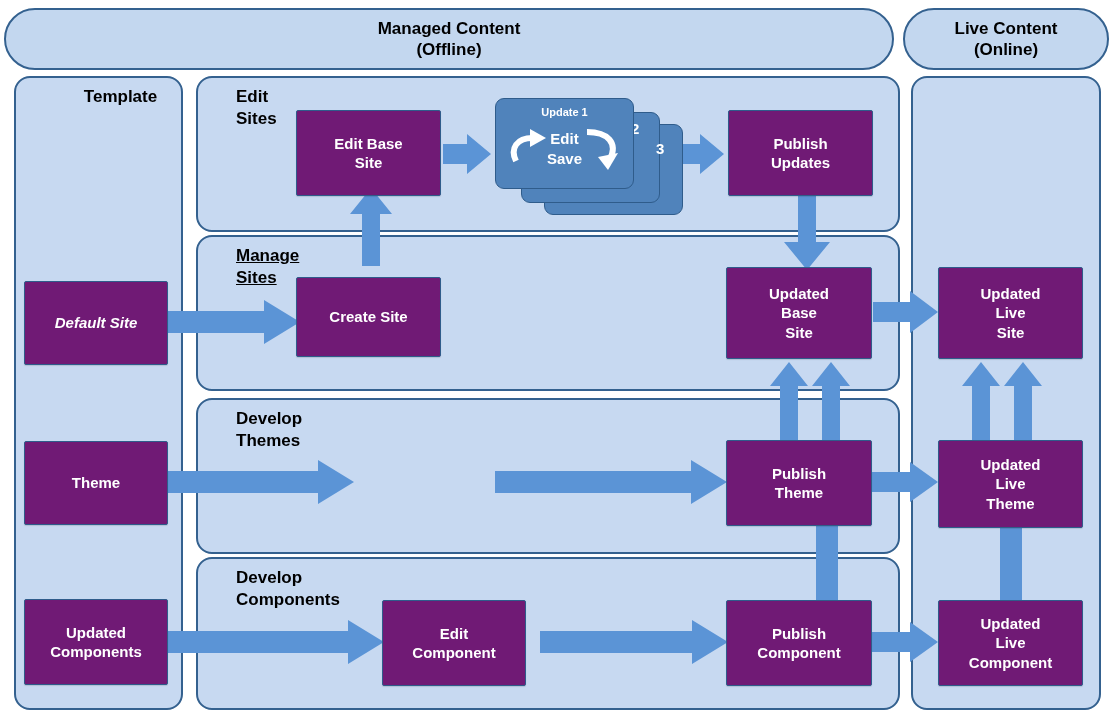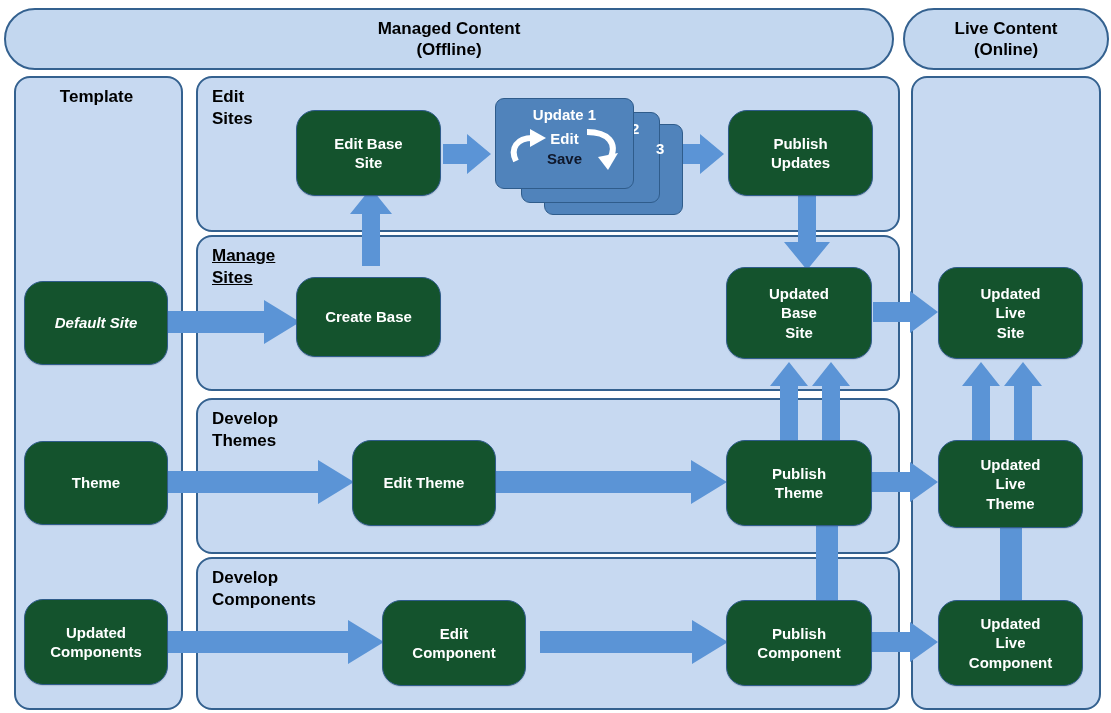--- a/index.html
+++ b/index.html
@@ -20,26 +20,27 @@
     position:absolute;
     background:#c7d9f1;
     border:2.5px solid #34618f;
     border-radius:16px;
   }
   .panel-label{
     position:absolute;
     color:#000;font-weight:bold;font-size:17px;line-height:1.27;
     white-space:pre-line;
     z-index:6;
+    padding-left:24px;
   }
   .node{
     position:absolute;
-    background:#14532d;
+    background:#701a75;
     border:1.8px solid #2f5c8b;
-    border-radius:19px;
+    border-radius:2px;
     display:flex;align-items:center;justify-content:center;text-align:center;
     color:#ffffff;font-weight:bold;font-size:15px;line-height:1.3;
     white-space:pre-line;
     z-index:8;
     box-shadow:0 1px 1px rgba(0,0,0,.12);
   }
   .stack-card{
     position:absolute;
     background:#5083bb;
     border:1.8px solid #2f5c8b;
@@ -197,48 +198,47 @@
 
   <div class="node" style="left:296px;top:110px;width:143px;height:84px;">Edit  Base
 Site</div>
 
   <div class="stack-card" style="left:544px;top:124px;width:137px;height:89px;"></div>
   <div class="stack-card" style="left:521px;top:112px;width:137px;height:89px;"></div>
   <div class="stack-num" style="left:656px;top:140px;">3</div>
   <div class="stack-num" style="left:631px;top:120px;">2</div>
 
   <div style="position:absolute;left:495px;top:98px;width:137px;height:89px;background:#5083bb;border:1.8px solid #2f5c8b;border-radius:9px;z-index:9;">
-    <div style="position:absolute;left:0;top:7px;width:137px;text-align:center;color:#fff;font-weight:bold;font-size:15px;">Update 1</div>
+    <div style="position:absolute;left:0;top:7px;width:137px;text-align:center;color:#fff;font-weight:bold;font-size:11px;">Update 1</div>
     <div style="position:absolute;left:0;top:30px;width:137px;text-align:center;color:#fff;font-weight:bold;font-size:15px;line-height:1.35;">Edit</div>
-    <div style="position:absolute;left:0;top:50px;width:137px;text-align:center;color:#0f172a;font-weight:bold;font-size:15px;line-height:1.35;">Save</div>
+    <div style="position:absolute;left:0;top:50px;width:137px;text-align:center;color:#ffffff;font-weight:bold;font-size:15px;line-height:1.35;">Save</div>
     
     <span>
       <svg style="position:absolute;left:8px;top:26px;" width="48" height="48" viewBox="0 0 48 48">
         <path d="M31 13 C12 12, 6 24, 12 36" stroke="#ffffff" stroke-width="6" fill="none" stroke-linecap="butt"></path>
         <polygon points="26,4 42,13 26,22" fill="#ffffff"></polygon>
       </svg>
       <svg style="position:absolute;left:82px;top:26px;" width="48" height="48" viewBox="0 0 48 48">
         <path d="M9 7 C30 7, 40 18, 32 34" stroke="#ffffff" stroke-width="6" fill="none" stroke-linecap="butt"></path>
         <polygon points="20,32 40,28 30,45" fill="#ffffff"></polygon>
       </svg>
     </span>
   </div>
 
   <div class="node" style="left:728px;top:110px;width:143px;height:84px;">Publish
 Updates</div>
 
-  <div class="node" style="left:296px;top:277px;width:143px;height:78px;">Create  Base</div>
+  <div class="node" style="left:296px;top:277px;width:143px;height:78px;">Create  Site</div>
   <div class="node" style="left:726px;top:267px;width:144px;height:90px;">Updated
 Base
 Site</div>
   <div class="node" style="left:938px;top:267px;width:143px;height:90px;">Updated
 Live
 Site</div>
 
-  <div class="node" style="left:352px;top:440px;width:142px;height:84px;">Edit  Theme</div>
   <div class="node" style="left:726px;top:440px;width:144px;height:84px;">Publish
 Theme</div>
   <div class="node" style="left:938px;top:440px;width:143px;height:86px;">Updated
 Live
 Theme</div>
 
   <div class="node" style="left:382px;top:600px;width:142px;height:84px;">Edit
 Component</div>
   <div class="node" style="left:726px;top:600px;width:144px;height:84px;">Publish
 Component</div>

